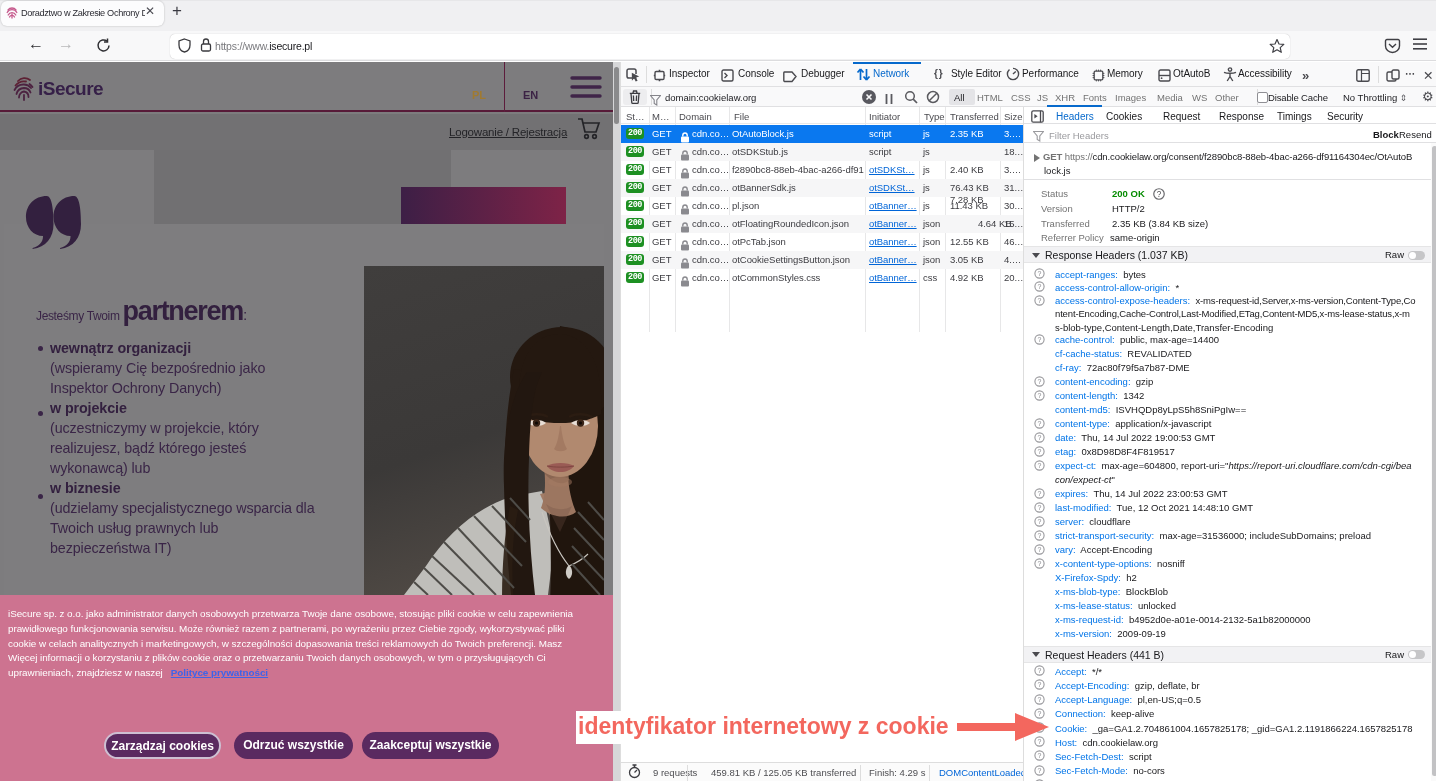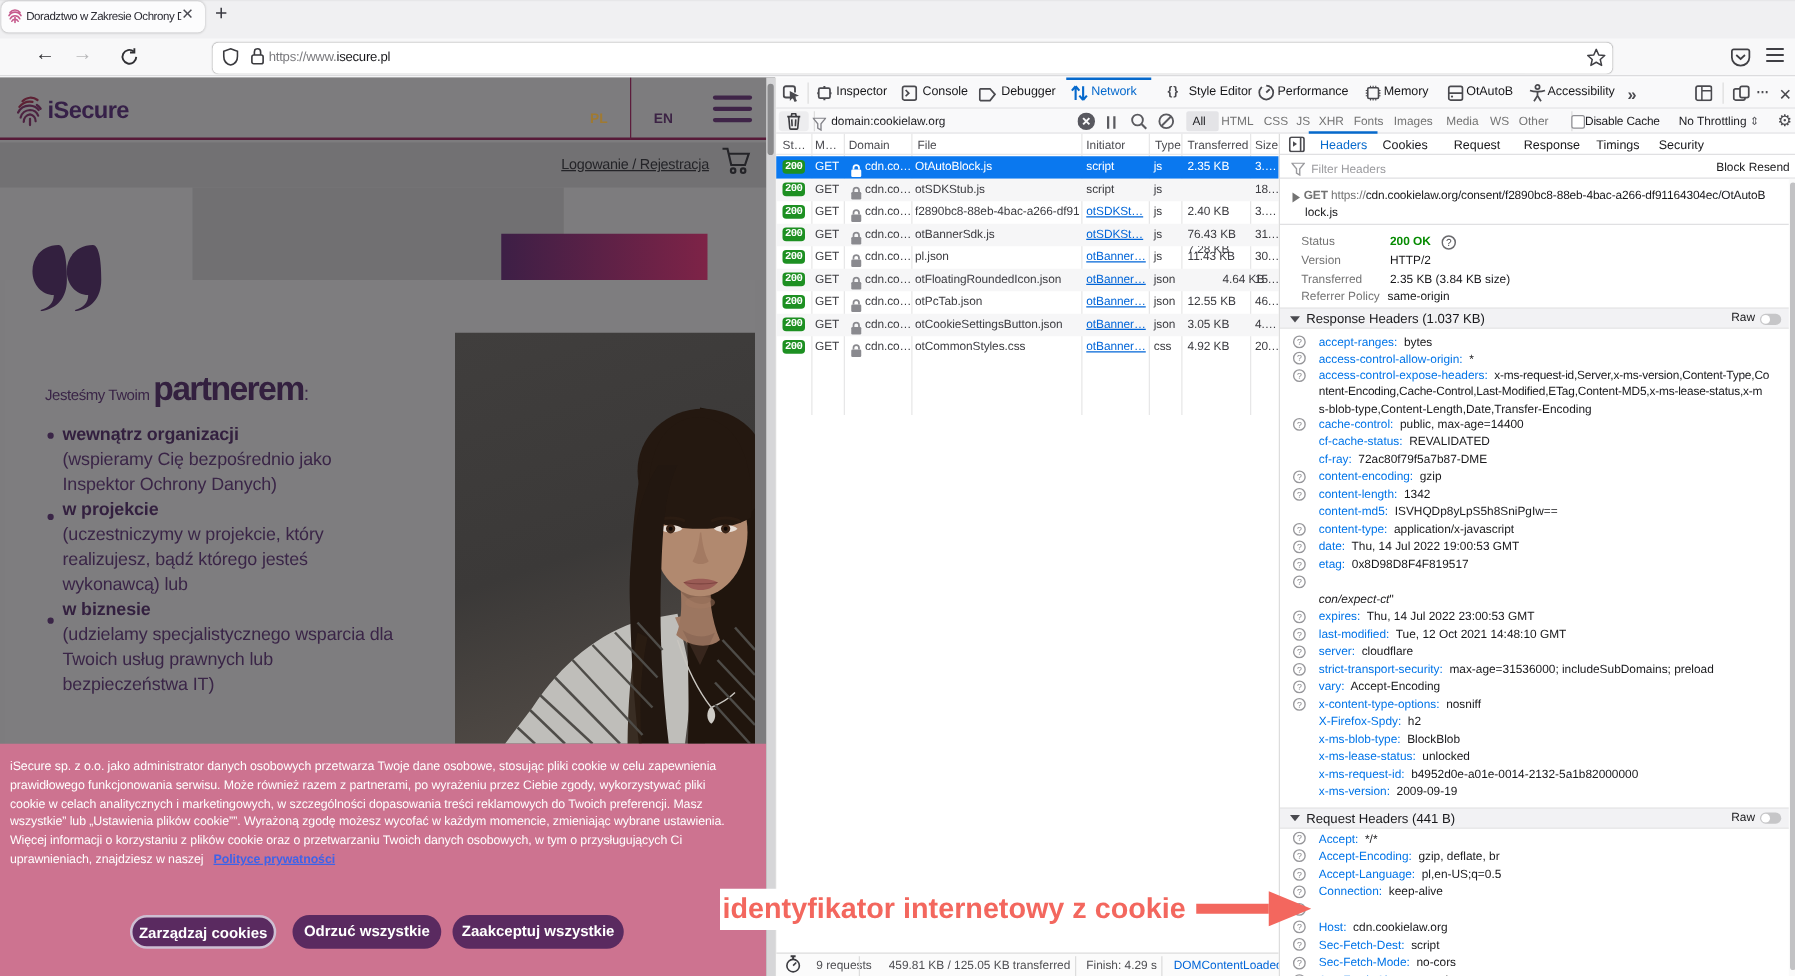--- a/index.html
+++ b/index.html
@@ -282,21 +282,20 @@
       </g>
 
       <path d="M182 238 L196 266 L208 240 C200 245 190 244 182 238 Z" fill="#6e5142" opacity="0.3"></path>
     </svg>
   </div>
   <div class="abs" id="banner">
     <div class="abs" id="bannertext">
         <span class="bl">iSecure sp. z o.o. jako administrator danych osobowych przetwarza Twoje dane osobowe, stosując pliki cookie w celu zapewnienia</span>
         <span class="bl">prawidłowego funkcjonowania serwisu. Może również razem z partnerami, po wyrażeniu przez Ciebie zgody, wykorzystywać pliki</span>
         <span class="bl">cookie w celach analitycznych i marketingowych, w szczególności dopasowania treści reklamowych do Twoich preferencji. Masz</span>
-        <span class="bl">wszystkie” lub „Ustawienia plików cookie””. Wyrażoną zgodę możesz wycofać w każdym momencie, zmieniając wybrane ustawienia.</span>
         <span class="bl">Więcej informacji o korzystaniu z plików cookie oraz o przetwarzaniu Twoich danych osobowych, w tym o przysługujących Ci</span>
         <span class="bl">uprawnieniach, znajdziesz w naszej&nbsp;&nbsp;&nbsp;<span id="privlink">Polityce prywatności</span></span>
       </div>
     <div class="abs cbtn" style="left:104px;width:117px;border:2px solid #cdbfd2;line-height:24px;">Zarządzaj cookies</div>
     <div class="abs cbtn" style="left:234px;width:119px;">Odrzuć wszystkie</div>
     <div class="abs cbtn" style="left:362px;width:137px;">Zaakceptuj wszystkie</div>
   </div>
   <div class="abs" id="sitescroll"></div>
   <div class="abs" id="sitethumb"></div>
 </div>
@@ -583,21 +582,21 @@
 <div class="abs dtab" style="left:82px;">Cookies</div>
 <div class="abs dtab" style="left:139px;">Request</div>
 <div class="abs dtab" style="left:195px;">Response</div>
 <div class="abs dtab" style="left:253px;">Timings</div>
 <div class="abs dtab" style="left:303px;">Security</div>
 <div class="abs" id="filterrow"></div>
 <div class="abs dtico" style="left:9px;top:21px;"><svg width="11" height="11" viewBox="0 0 11 11">
           <path d="M0.5 0.5 H10.5 L6.8 5 V10 L4.2 8.4 V5 Z" fill="none" stroke="#9a9a9e" stroke-width="1.1"></path>
         </svg></div>
 <div class="abs" style="left:25px;top:22.5px;font-size:9.5px;color:#9a9a9e;">Filter Headers</div>
-<div class="abs" style="left:349px;top:22px;font-size:9.5px;color:#18181b;">Block</div>
+<div class="abs" style="left:349px;top:22px;font-size:9.5px;color:#18181b;font-weight:bold;">Block</div>
 <div class="abs" style="left:375px;top:22px;font-size:9.5px;color:#18181b;white-space:nowrap;">Resend <span style="font-size:8px;color:#5a5a5f;">⇕</span></div>
 <div class="abs" style="left:10px;top:47px;width:0;height:0;border-left:6px solid #737373;border-top:4px solid transparent;border-bottom:4px solid transparent;"></div>
 <div class="abs" style="left:19px;top:44px;font-size:9.5px;white-space:nowrap;letter-spacing:-0.1px;"><b style="color:#737373;">GET</b> <span style="color:#737373;"><span style="letter-spacing:-0.1px;color:#737373;">https://</span><span style="color:#18181b;letter-spacing:-0.1px;">cdn.cookielaw.org/consent/f2890bc8-88eb-4bac-a266-df91164304ec/OtAutoB</span></span></div>
 <div class="abs" style="left:20px;top:58px;font-size:9.5px;color:#18181b;">lock.js</div>
 <div class="abs" style="left:0;top:72px;width:414px;height:1px;background:#e0e0e2;"></div>
 <div class="abs dlbl" style="left:17px;top:81px;">Status</div>
 <div class="abs" style="left:88px;top:81px;font-size:9.5px;color:#058b00;font-weight:bold;">200 OK</div>
 <svg class="abs" style="left:129px;top:81px;" width="12" height="12" viewBox="0 0 11 11">
         <circle cx="5.5" cy="5.5" r="4.8" fill="none" stroke="#6a6a6e" stroke-width="1.1"></circle>
         <text x="5.5" y="8" text-anchor="middle" font-size="7.5" fill="#4a4a4e" font-family="Liberation Sans">?</text>
@@ -681,20 +680,21 @@
 <div class="abs" style="top:337.4px;left:0;width:414px;height:14px;">
         <svg class="abs" style="left:10px;top:1.5px;" width="11" height="11" viewBox="0 0 11 11">
           <use href="#qmark"></use>
         </svg>
         <div class="abs hline" style="top:1px;"><span class="hname">etag:</span>&nbsp; <span class="hval">0x8D98D8F4F819517</span></div>
       </div>
 <div class="abs" style="top:351.4px;left:0;width:414px;height:14px;">
         <svg class="abs" style="left:10px;top:1.5px;" width="11" height="11" viewBox="0 0 11 11">
           <use href="#qmark"></use>
         </svg>
+        <div class="abs hline" style="top:1px;"><span class="hname">expect-ct:</span>&nbsp; <span class="hval">max-age=604800, report-uri="<i>https://report-uri.cloudflare.com/cdn-cgi/bea</i></span></div>
       </div>
 <div class="abs" style="top:365.4px;left:0;width:414px;height:14px;">
         <div class="abs hline" style="top:1px;"><span class="hval"><i>con/expect-ct</i>"</span></div>
       </div>
 <div class="abs" style="top:379.4px;left:0;width:414px;height:14px;">
         <svg class="abs" style="left:10px;top:1.5px;" width="11" height="11" viewBox="0 0 11 11">
           <use href="#qmark"></use>
         </svg>
         <div class="abs hline" style="top:1px;"><span class="hname">expires:</span>&nbsp; <span class="hval">Thu, 14 Jul 2022 23:00:53 GMT</span></div>
       </div>
@@ -771,20 +771,21 @@
 <div class="abs" style="top:599.3px;left:0;width:414px;height:14px;">
         <svg class="abs" style="left:10px;top:1.5px;" width="11" height="11" viewBox="0 0 11 11">
           <use href="#qmark"></use>
         </svg>
         <div class="abs hline" style="top:1px;"><span class="hname">Connection:</span>&nbsp; <span class="hval">keep-alive</span></div>
       </div>
 <div class="abs" style="top:613.5px;left:0;width:414px;height:14px;">
         <svg class="abs" style="left:10px;top:1.5px;" width="11" height="11" viewBox="0 0 11 11">
           <use href="#qmark"></use>
         </svg>
+        <div class="abs hline" style="top:1px;"><span class="hname">Cookie:</span>&nbsp; <span class="hval">_ga=GA1.2.704861004.1657825178; _gid=GA1.2.1191866224.1657825178</span></div>
       </div>
 <div class="abs" style="top:627.7px;left:0;width:414px;height:14px;">
         <svg class="abs" style="left:10px;top:1.5px;" width="11" height="11" viewBox="0 0 11 11">
           <use href="#qmark"></use>
         </svg>
         <div class="abs hline" style="top:1px;"><span class="hname">Host:</span>&nbsp; <span class="hval">cdn.cookielaw.org</span></div>
       </div>
 <div class="abs" style="top:641.9px;left:0;width:414px;height:14px;">
         <svg class="abs" style="left:10px;top:1.5px;" width="11" height="11" viewBox="0 0 11 11">
           <use href="#qmark"></use>

